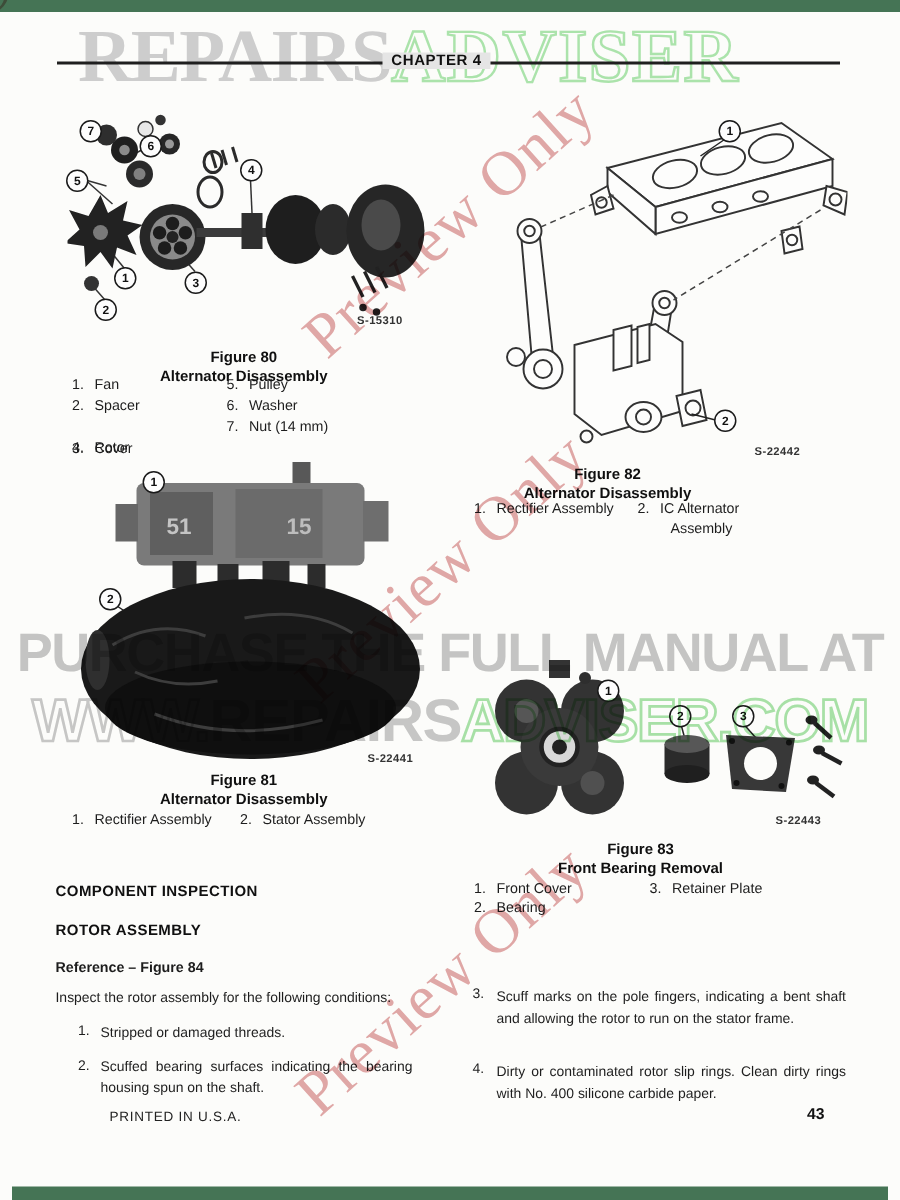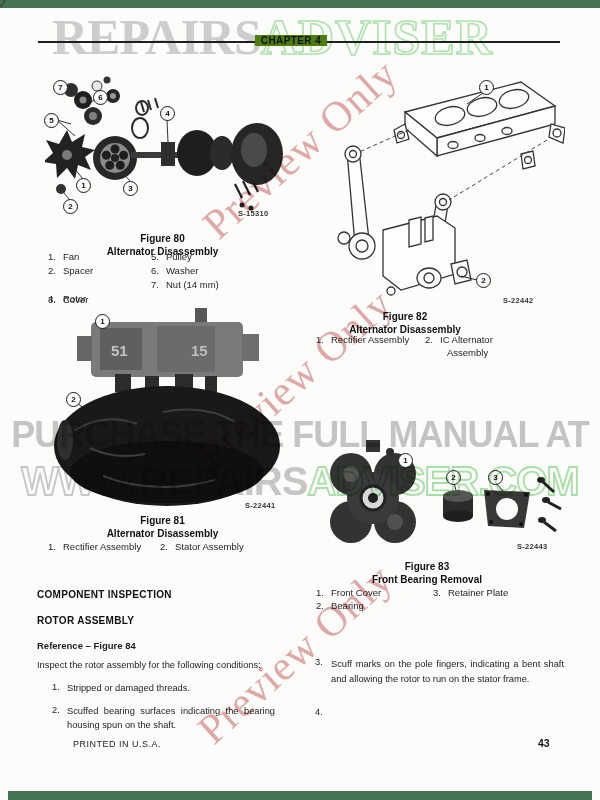--- a/index.html
+++ b/index.html
@@ -8,21 +8,21 @@
   .bar{position:absolute;background:#457455;}
   .bar.top{left:0;top:0;width:600px;height:8px;}
   .bar.bottom{left:8px;top:791px;width:584px;height:9px;}
 
   
   .brand{position:absolute;left:52px;top:8px;white-space:nowrap;z-index:1;
          font-family:"Liberation Serif",serif;font-weight:bold;font-size:50px;letter-spacing:-1px;}
   .brand-gray{color:#cdcdcd;}
   .brand-green{color:transparent;-webkit-text-stroke:1.6px #abe3ab;letter-spacing:1px;}
   .chapter-rule{position:absolute;left:38px;top:41px;width:522px;height:2px;background:#1f1f1f;z-index:2;}
-  .chapter-label{position:absolute;left:255px;top:35px;width:72px;text-align:center;background:#4d7c0f;
+  .chapter-label{position:absolute;left:255px;top:35px;width:72px;text-align:center;background:#e5e5e5;
          font-weight:bold;font-size:10px;color:#111;z-index:3;letter-spacing:.4px;}
 
   .fig{position:absolute;z-index:1;}
   .fig svg{position:absolute;left:0;top:0;}
   .callout{position:absolute;width:13px;height:13px;border:1.3px solid #1a1a1a;border-radius:50%;
            background:#fdfdfd;display:flex;align-items:center;justify-content:center;
            font-size:8px;font-weight:bold;color:#111;z-index:2;}
   .scode{position:absolute;font-size:7.5px;font-weight:bold;color:#333;letter-spacing:.3px;z-index:2;}
 
   .t{position:absolute;white-space:nowrap;color:#1d1d1d;z-index:1;}
@@ -310,20 +310,21 @@
   <div class="t" style="left:37px;top:660px;font-size:9.3px;">Inspect the rotor assembly for the following conditions:</div>
 
   <div class="num-abs" style="left:52px;top:682px;">1.</div>
   <div class="para" style="left:67px;top:682px;width:200px;">Stripped or damaged threads.</div>
   <div class="num-abs" style="left:52px;top:705px;">2.</div>
   <div class="para" style="left:67px;top:705px;width:208px;">Scuffed bearing surfaces indicating the bearing housing spun on the shaft.</div>
 
   <div class="num-abs" style="left:315px;top:657px;">3.</div>
   <div class="para" style="left:331px;top:657px;width:233px;line-height:14.5px;">Scuff marks on the pole fingers, indicating a bent shaft and allowing the rotor to run on the stator frame.</div>
   <div class="num-abs" style="left:315px;top:707px;">4.</div>
+  <div class="para" style="left:331px;top:707px;width:233px;line-height:14.5px;">Dirty or contaminated rotor slip rings. Clean dirty rings with No. 400 silicone carbide paper.</div>
 
   <div class="foot" style="left:37px;top:739px;">PRINTED IN U.S.A.</div>
   <div class="pageno" style="left:538px;top:737px;">43</div>
 
   <div class="wm wm1">PURCHASE THE FULL MANUAL AT</div>
   <div class="wm wm2"><span class="hollow-gray">WWW.</span><span class="solid-gray">REPAIRS</span><span class="hollow-green">ADVISER.COM</span></div>
 
   <div class="wm wm-diag" style="left:130px;top:125px;">Preview Only</div>
   <div class="wm wm-diag" style="left:125px;top:355px;">Preview Only</div>
   <div class="wm wm-diag" style="left:125px;top:630px;">Preview Only</div>

